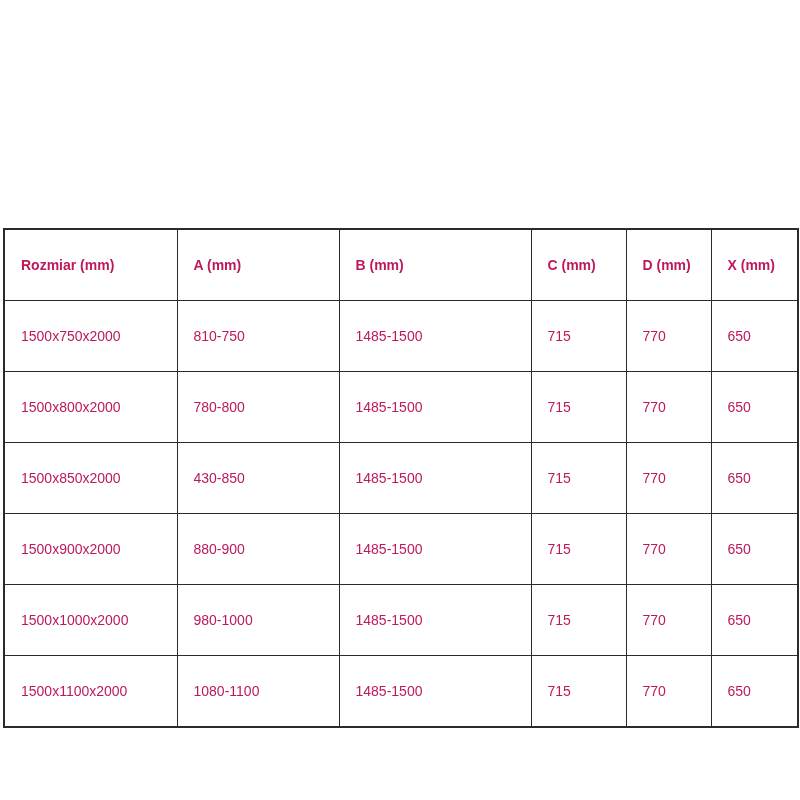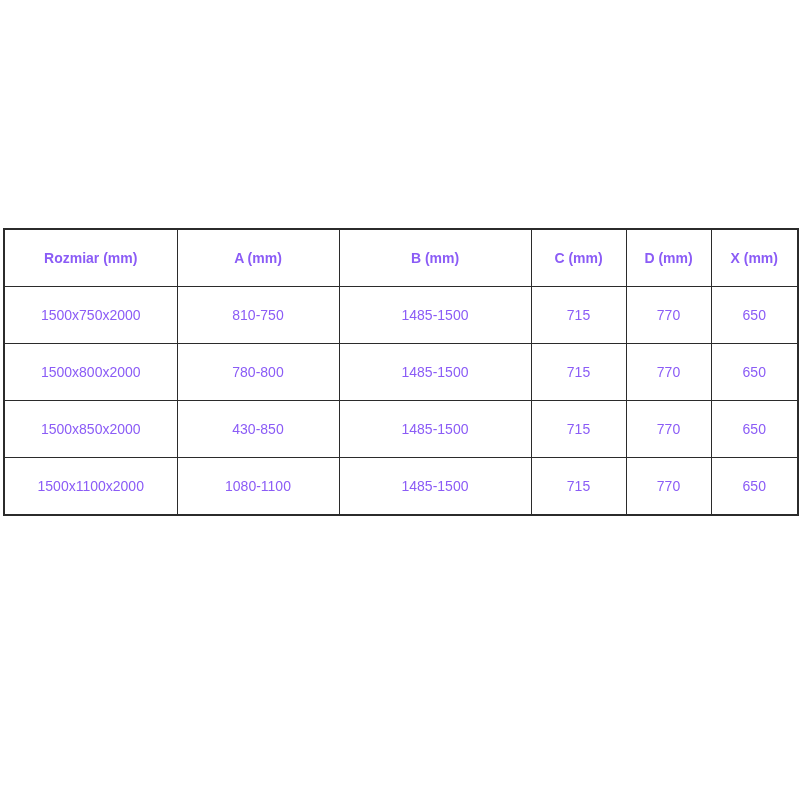--- a/index.html
+++ b/index.html
@@ -26,26 +26,26 @@
   table.spec-table {
     border-collapse: collapse;
     table-layout: fixed;
     width: 794px;
     border: 2px solid #2b2b2b;
   }
   table.spec-table th,
   table.spec-table td {
     border: 1px solid #2b2b2b;
     height: 38px;
-    padding: 9px;
-    text-align: center;
+    padding: 16px;
+    text-align: left;
     vertical-align: middle;
     font-size: 14px;
     line-height: 38px;
-    color: #8b5cf6;
+    color: #be185d;
     background: #ffffff;
     white-space: nowrap;
     overflow: hidden;
   }
   table.spec-table th {
     font-weight: bold;
   }
 </style>
 </head>
 <body>
@@ -90,20 +90,36 @@
         </tr>
         <tr>
           <td>1500x850x2000</td>
           <td>430-850</td>
           <td>1485-1500</td>
           <td>715</td>
           <td>770</td>
           <td>650</td>
         </tr>
         <tr>
+          <td>1500x900x2000</td>
+          <td>880-900</td>
+          <td>1485-1500</td>
+          <td>715</td>
+          <td>770</td>
+          <td>650</td>
+        </tr>
+        <tr>
+          <td>1500x1000x2000</td>
+          <td>980-1000</td>
+          <td>1485-1500</td>
+          <td>715</td>
+          <td>770</td>
+          <td>650</td>
+        </tr>
+        <tr>
           <td>1500x1100x2000</td>
           <td>1080-1100</td>
           <td>1485-1500</td>
           <td>715</td>
           <td>770</td>
           <td>650</td>
         </tr>
       </tbody>
     </table>
   </div>

